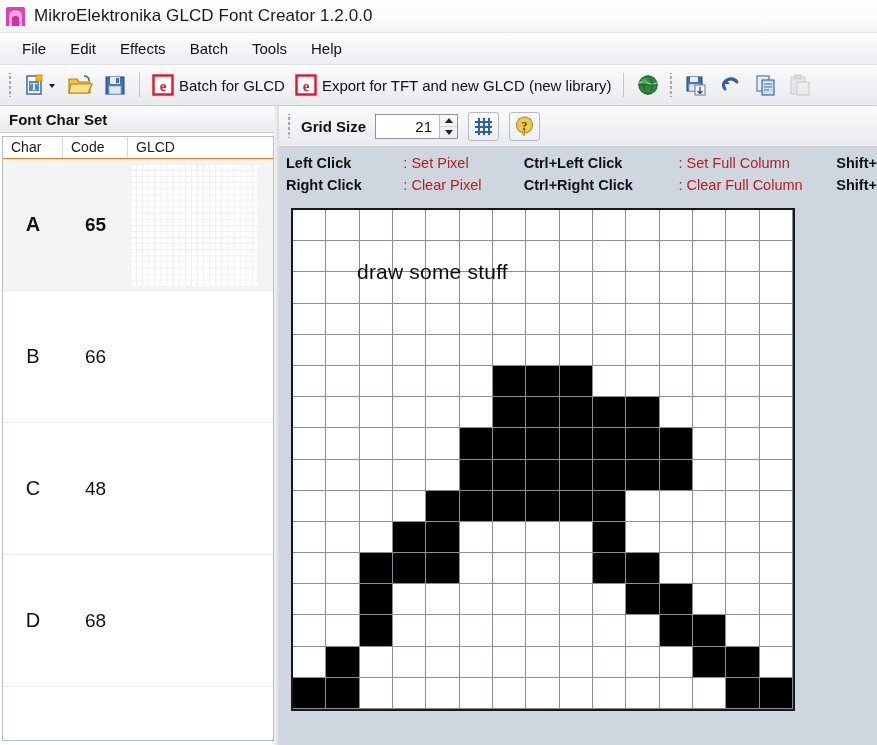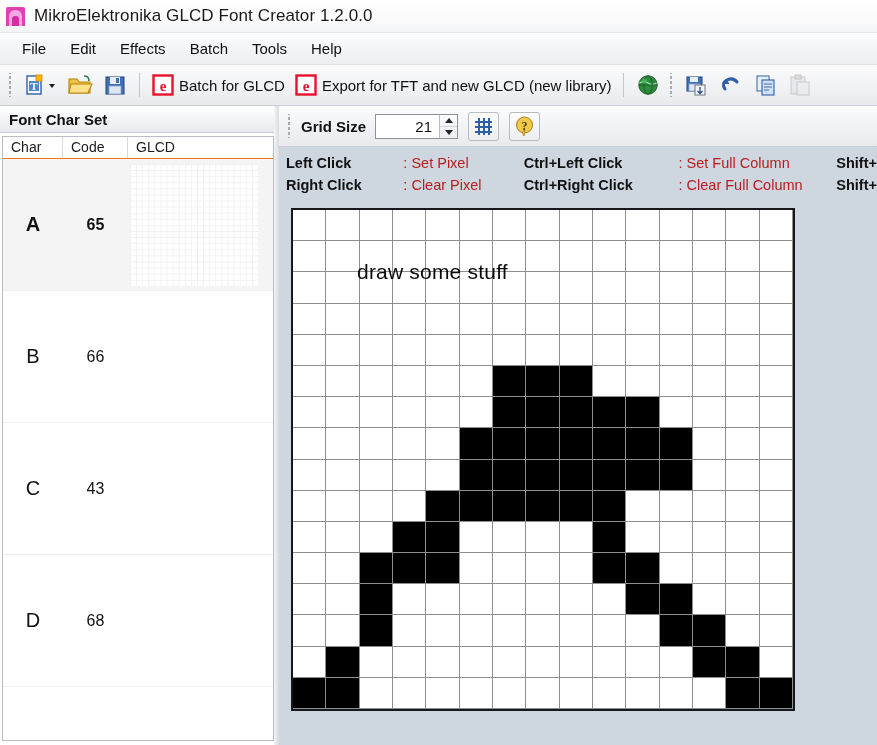--- a/index.html
+++ b/index.html
@@ -168,21 +168,21 @@
     background: #ffffff;
     cursor: default;
   }
   .ch-row.selected { background: #f4f4f4; }
   .ch-row .cell-char {
     width: 60px; text-align: center;
     font-size: 20px; color: #111111;
   }
   .ch-row .cell-code {
     width: 65px; text-align: center;
-    font-size: 16px; color: #111111;
+    font-size: 19px; color: #111111;
   }
   .ch-row.selected .cell-char,
   .ch-row.selected .cell-code { font-weight: bold; }
   .ch-row .cell-glcd {
     width: 145px; height: 132px;
     display: flex; align-items: center; justify-content: flex-start;
     padding-left: 2px;
   }
   .glcd-preview {
     width: 128px; height: 122px;
@@ -454,21 +454,21 @@
       </div>
 
       <div class="ch-row">
         <div class="cell-char">B</div>
         <div class="cell-code">66</div>
         <div class="cell-glcd"></div>
       </div>
 
       <div class="ch-row">
         <div class="cell-char">C</div>
-        <div class="cell-code">43</div>
+        <div class="cell-code">48</div>
         <div class="cell-glcd"></div>
       </div>
 
       <div class="ch-row">
         <div class="cell-char">D</div>
         <div class="cell-code">68</div>
         <div class="cell-glcd"></div>
       </div>
     </div>
   </div>

